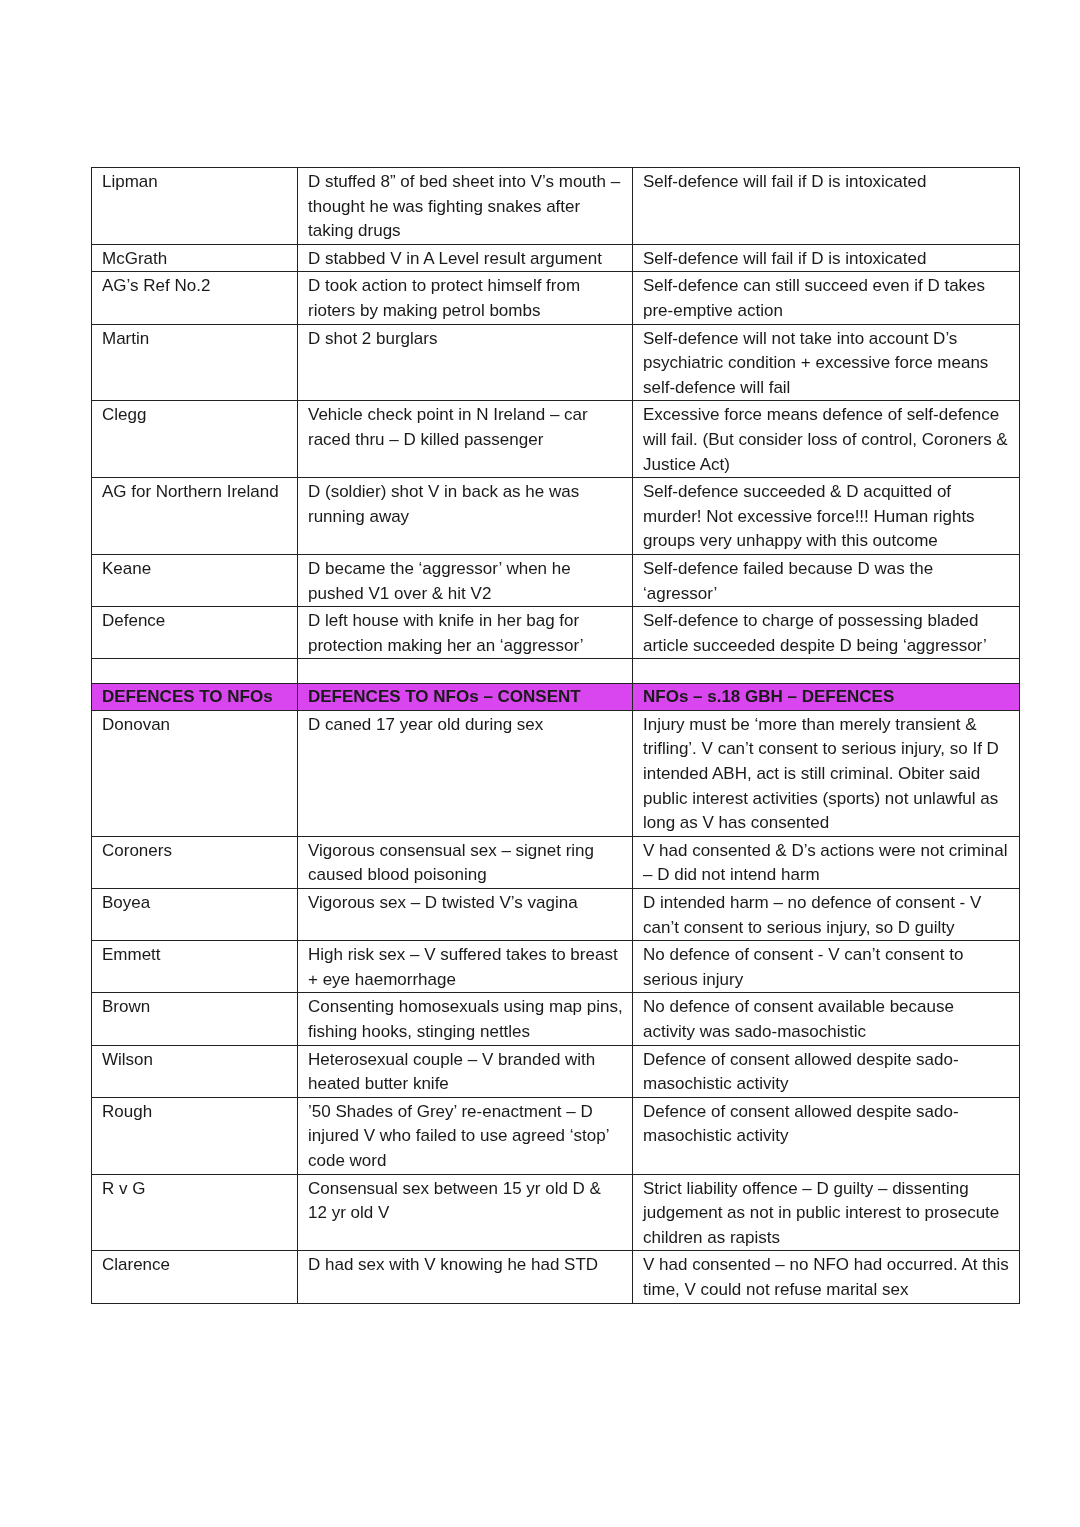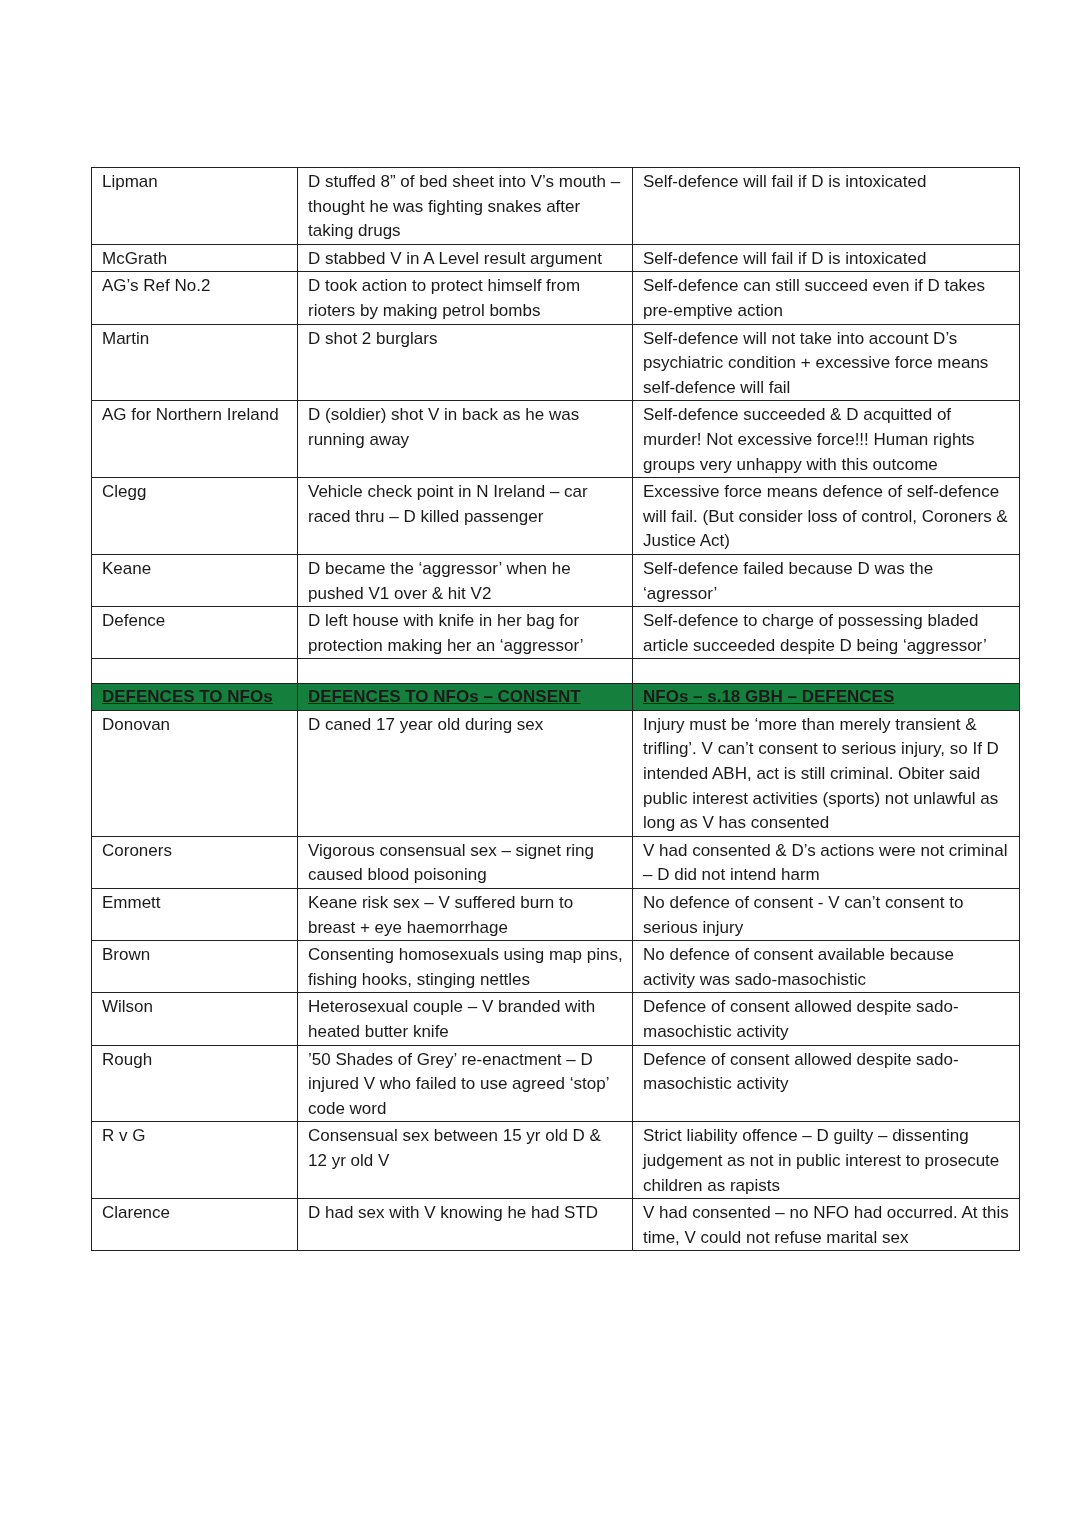--- a/index.html
+++ b/index.html
@@ -4,21 +4,21 @@
 <style>
   html, body { margin: 0; padding: 0; background: #ffffff; }
   body { width: 1080px; height: 1527px; position: relative; font-family: "Liberation Sans", sans-serif; color: #1a1a1a; }
   .page { position: absolute; left: 91px; top: 131px; width: 928px; margin-top: 36px; }
   table { border-collapse: collapse; width: 928px; table-layout: fixed; }
   col.c1 { width: 206px; }
   col.c2 { width: 335px; }
   col.c3 { width: 387px; }
   td { border: 1.5px solid #222; vertical-align: top; padding: 2px 9px 0 10px; font-size: 17px; line-height: 24.6px; }
   tr.empty td { height: 22px; }
-  tr.hdr td { background: #15803d; font-weight: bold; text-decoration: underline; padding-top: 1px; }
+  tr.hdr td { background: #d946ef; font-weight: bold; padding-top: 1px; }
 </style>
 </head>
 <body>
 
 <div class="page">
   <table>
     <colgroup>
         <col class="c1">
         <col class="c2">
         <col class="c3">
@@ -39,28 +39,28 @@
         <td>AG’s Ref No.2</td>
         <td>D took action to protect himself from rioters by making petrol bombs</td>
         <td>Self-defence can still succeed even if D takes pre-emptive action</td>
       </tr>
       <tr style="height:74px">
         <td>Martin</td>
         <td>D shot 2 burglars</td>
         <td>Self-defence will not take into account D’s psychiatric condition + excessive force means self-defence will fail</td>
       </tr>
       <tr style="height:74px">
+        <td>Clegg</td>
+        <td>Vehicle check point in N Ireland – car raced thru – D killed passenger</td>
+        <td>Excessive force means defence of self-defence will fail. (But consider loss of control, Coroners &amp; Justice Act)</td>
+      </tr>
+      <tr style="height:74px">
         <td>AG for Northern Ireland</td>
         <td>D (soldier) shot V in back as he was running away</td>
         <td>Self-defence succeeded &amp; D acquitted of murder! Not excessive force!!! Human rights groups very unhappy with this outcome</td>
-      </tr>
-      <tr style="height:74px">
-        <td>Clegg</td>
-        <td>Vehicle check point in N Ireland – car raced thru – D killed passenger</td>
-        <td>Excessive force means defence of self-defence will fail. (But consider loss of control, Coroners &amp; Justice Act)</td>
       </tr>
       <tr style="height:49px">
         <td>Keane</td>
         <td>D became the ‘aggressor’ when he pushed V1 over &amp; hit V2</td>
         <td>Self-defence failed because D was the ‘agressor’</td>
       </tr>
       <tr style="height:49px">
         <td>Defence</td>
         <td>D left house with knife in her bag for protection making her an ‘aggressor’</td>
         <td>Self-defence to charge of possessing bladed article succeeded despite D being ‘aggressor’</td>
@@ -82,22 +82,27 @@
         <td>Donovan</td>
         <td>D caned 17 year old during sex</td>
         <td>Injury must be ‘more than merely transient &amp; trifling’. V can’t consent to serious injury, so If D intended ABH, act is still criminal. Obiter said public interest activities (sports) not unlawful as long as V has consented</td>
       </tr>
       <tr style="height:49px">
         <td>Coroners</td>
         <td>Vigorous consensual sex – signet ring caused blood poisoning</td>
         <td>V had consented &amp; D’s actions were not criminal – D did not intend harm</td>
       </tr>
       <tr style="height:49px">
+        <td>Boyea</td>
+        <td>Vigorous sex – D twisted V’s vagina</td>
+        <td>D intended harm – no defence of consent - V can’t consent to serious injury, so D guilty</td>
+      </tr>
+      <tr style="height:49px">
         <td>Emmett</td>
-        <td>Keane risk sex – V suffered burn to breast + eye haemorrhage</td>
+        <td>High risk sex – V suffered takes to breast + eye haemorrhage</td>
         <td>No defence of consent - V can’t consent to serious injury</td>
       </tr>
       <tr style="height:49px">
         <td>Brown</td>
         <td>Consenting homosexuals using map pins, fishing hooks, stinging nettles</td>
         <td>No defence of consent available because activity was sado-masochistic</td>
       </tr>
       <tr style="height:49px">
         <td>Wilson</td>
         <td>Heterosexual couple – V branded with heated butter knife</td>

